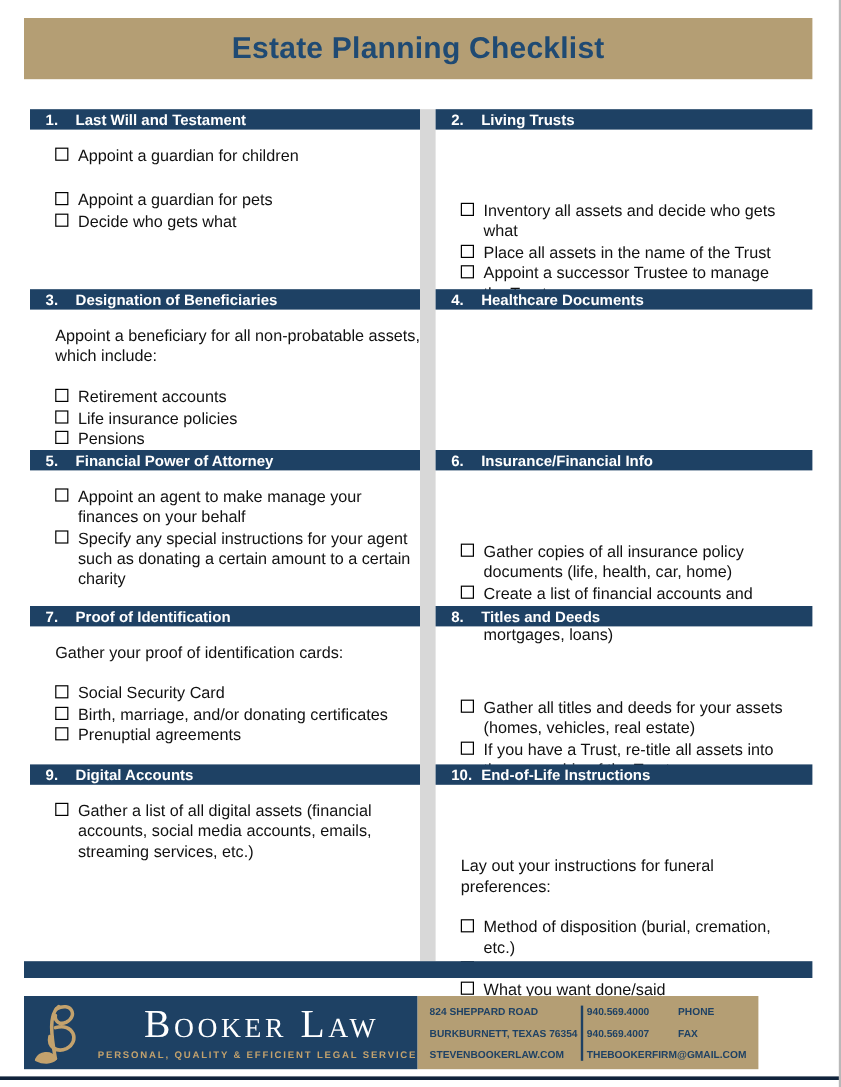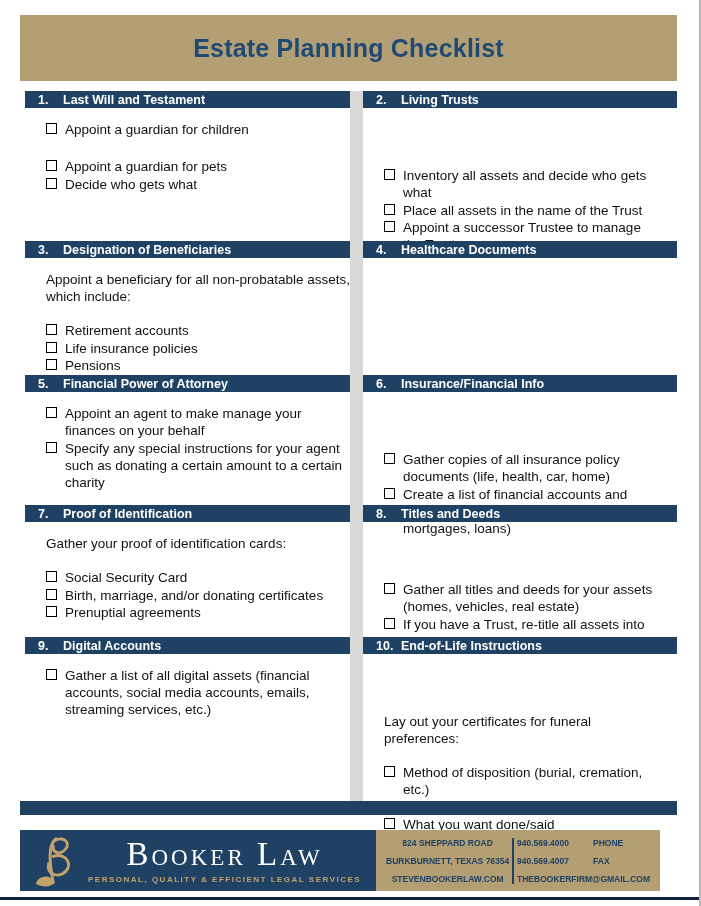--- a/index.html
+++ b/index.html
@@ -6,21 +6,21 @@
     --tan:#b49e74; --navy:#1e4164; --title-navy:#1f4a73; --gold:#c3a26d;
     --divider:#d8d8d8; --ink:#111111; --rule:#10233b; --edge:#b9b9b9;
   }
   *{box-sizing:border-box;}
   html,body{margin:0;padding:0;}
   body{
     width:701px;height:906px;position:relative;background:#ffffff;
     font-family:"Liberation Sans","DejaVu Sans",sans-serif;color:var(--ink);
   }
   .banner{
-    position:absolute;left:20px;top:15px;width:657px;height:66px;
+    position:absolute;left:20px;top:15px;width:657px;height:51px;
     background:var(--tan);display:flex;align-items:center;justify-content:center;
   }
   .banner h1{
     margin:0;font-size:25px;font-weight:bold;color:var(--title-navy);letter-spacing:0.2px;
   }
   .content{position:absolute;left:25px;top:91px;width:652px;}
   .col-divider{position:absolute;left:325px;top:0;width:13px;height:710px;background:var(--divider);}
   .row{display:flex;justify-content:space-between;position:relative;}
   .r1{height:150px}.r2{height:134px}.r3{height:130px}.r4{height:132px}.r5{height:164px}
   .cell-l{width:325px;}
@@ -36,37 +36,37 @@
   .check-item{display:flex;margin:0 0 0.5px 0;justify-content:space-between;}
   .gap-after{margin-bottom:20px;}
   .box{
     flex:none;width:11px;height:11px;border:1.5px solid #000;background:#fff;
     margin:2px 8px 0 0;
   }
   .itx{flex:1;}
   .sep-bar{position:absolute;left:20px;top:801px;width:657px;height:14px;background:var(--navy);}
   .footer{position:absolute;left:20px;top:830px;width:657px;height:61px;display:flex;}
   .f-left{
-    width:356px;background:var(--navy);display:flex;align-items:center;
-    padding-left:12px;gap:10px;
+    width:328px;background:var(--navy);display:flex;align-items:center;
+    padding-left:12px;gap:10px;justify-content:center;
   }
   .brand-wrap{display:flex;flex-direction:column;align-items:center;}
   .brand{
     font-family:"Liberation Serif","DejaVu Serif",serif;font-variant:small-caps;
     color:#ffffff;font-size:33px;line-height:1;letter-spacing:3px;white-space:nowrap;
   }
   .tagline{
     margin-top:4px;color:var(--gold);font-size:8px;font-weight:bold;
     letter-spacing:1.5px;white-space:nowrap;
   }
   .f-right{
     width:284px;background:var(--tan);display:flex;align-items:center;
     justify-content:space-between;padding:0 10px;color:var(--navy);
   }
-  .f-col{font-size:8.5px;font-weight:bold;line-height:18px;white-space:nowrap;text-align:center;}
+  .f-col{font-size:8.5px;font-weight:bold;line-height:18px;white-space:nowrap;}
   .vline{width:2px;height:46px;background:var(--navy);}
   .pair{display:flex;gap:24px;}
   .bottom-rule{position:absolute;left:0;top:897px;width:701px;height:3px;background:var(--rule);}
   .right-edge{position:absolute;right:0;top:0;width:2px;height:906px;background:var(--edge);}
   .logo{flex:none;}
 </style>
 </head>
 <body>
 
 <div class="banner">
@@ -236,21 +236,21 @@
           <span class="itx">Gather a list of all digital assets (financial accounts, social media accounts, emails, streaming services, etc.)</span>
           </div>
       </div>
     </section>
     <section class="cell-r">
       <div class="sec-header">
         <span class="sec-num">10.</span>
         <span>End-of-Life Instructions</span>
       </div>
       <div class="sec-body">
-        <p class="intro">Lay out your certificates for funeral preferences:</p>
+        <p class="intro">Lay out your instructions for funeral preferences:</p>
         <div class="check-item">
           <span class="box"></span>
           <span class="itx">Method of disposition (burial, cremation, etc.)</span>
           </div>
         <div class="check-item">
           <span class="box"></span>
           <span class="itx">Type of service</span>
           </div>
         <div class="check-item">
           <span class="box"></span>

